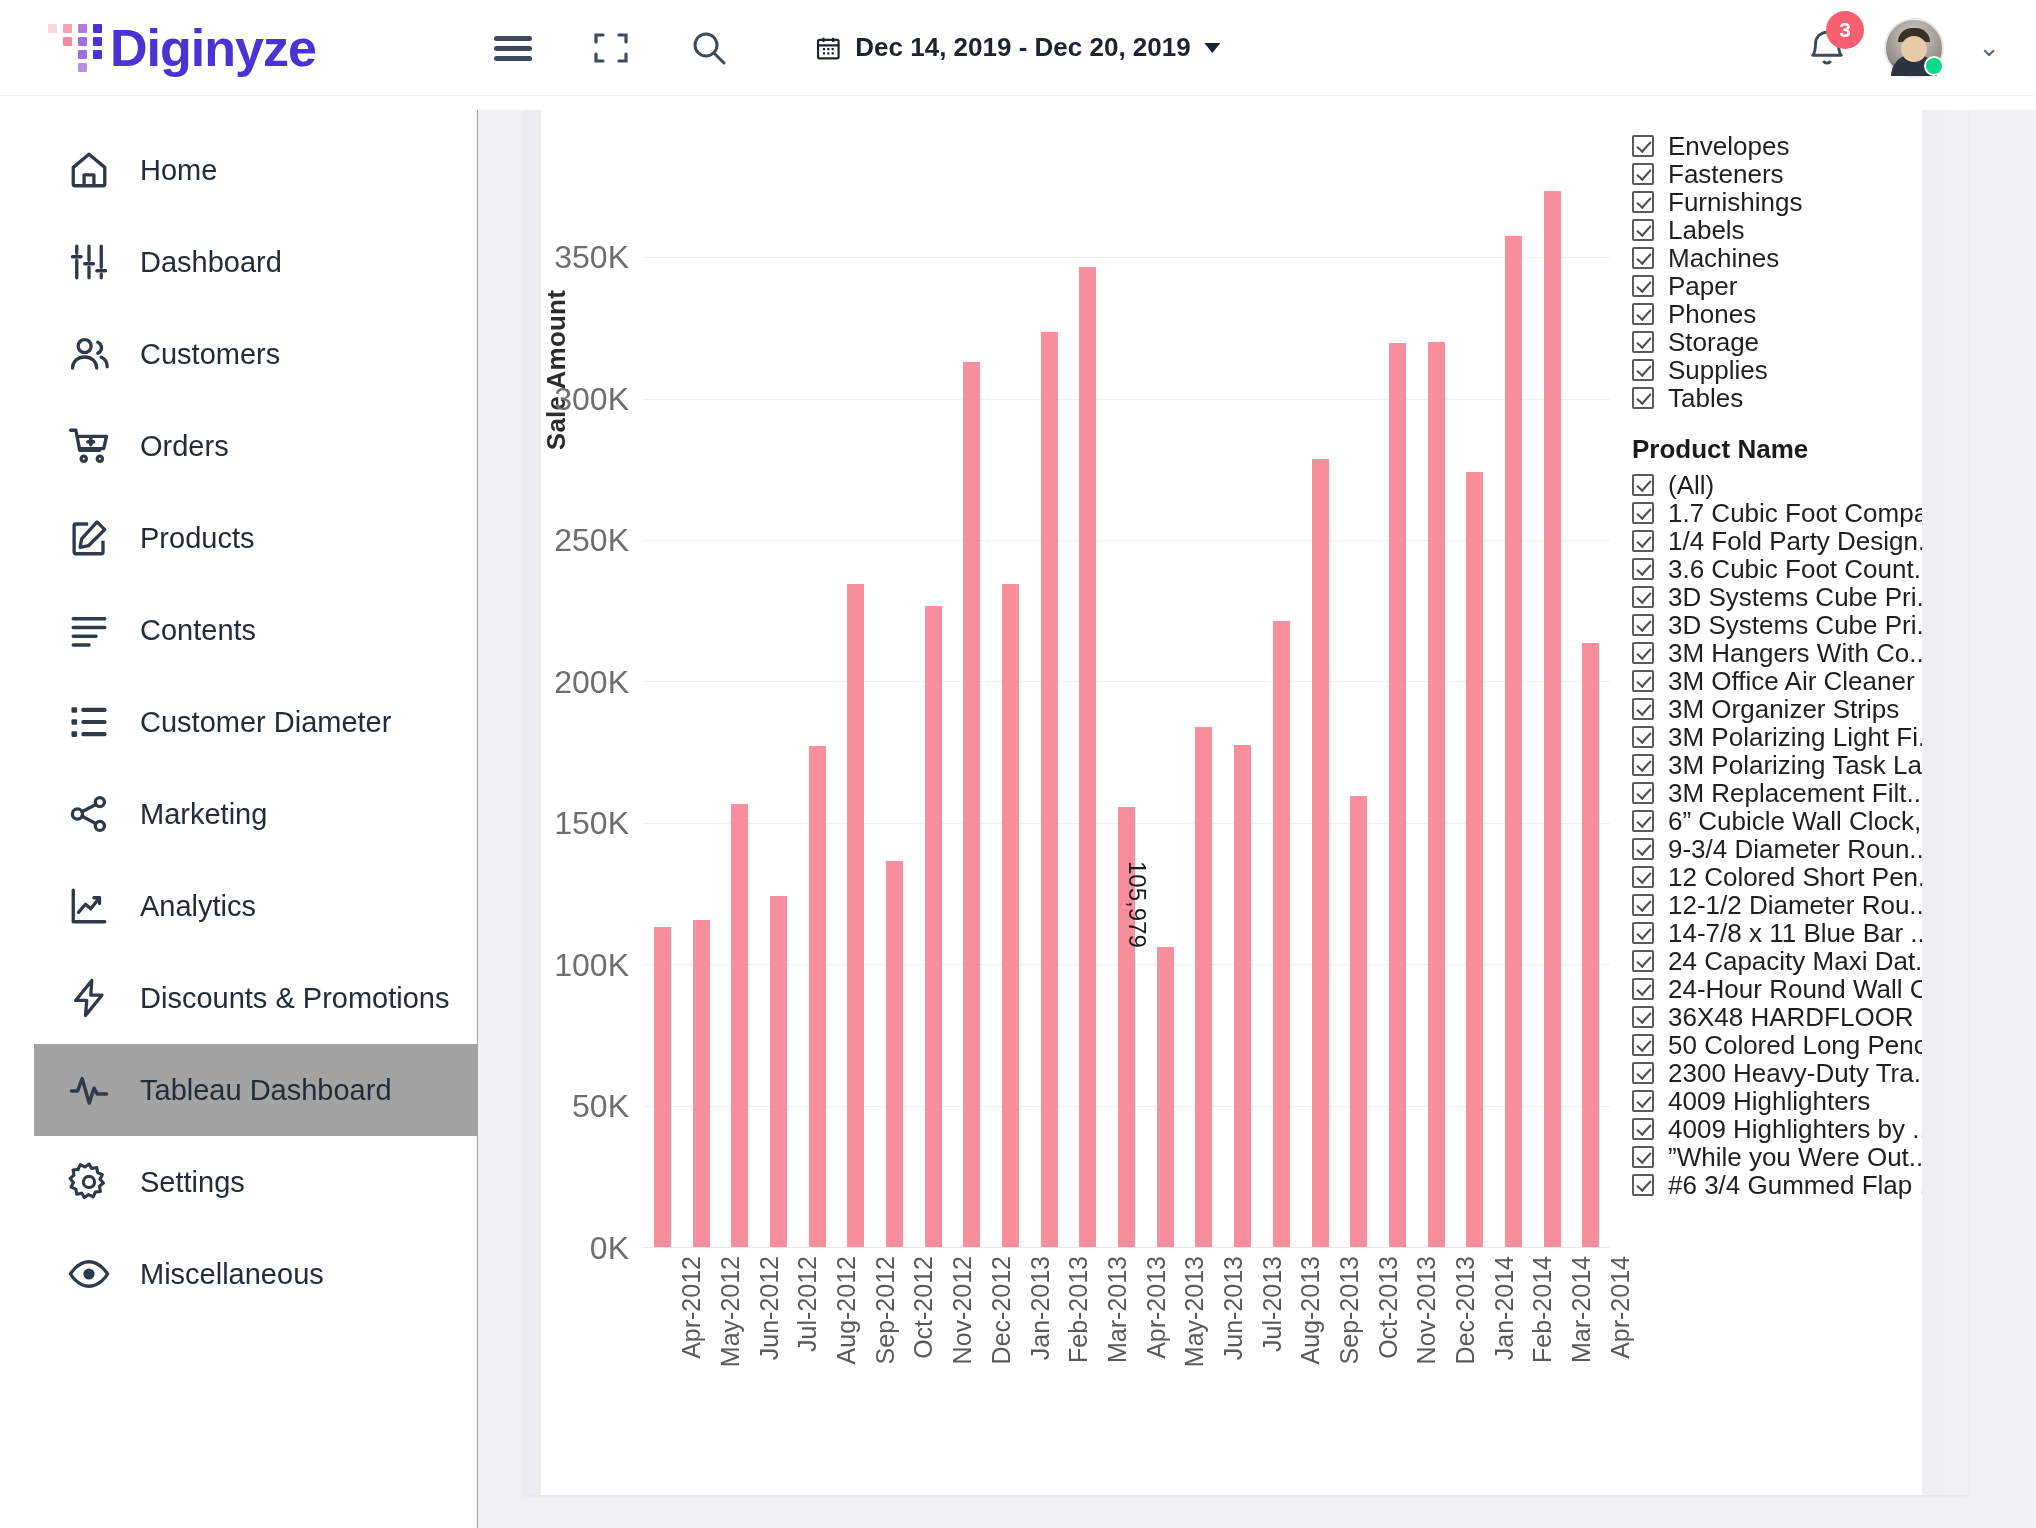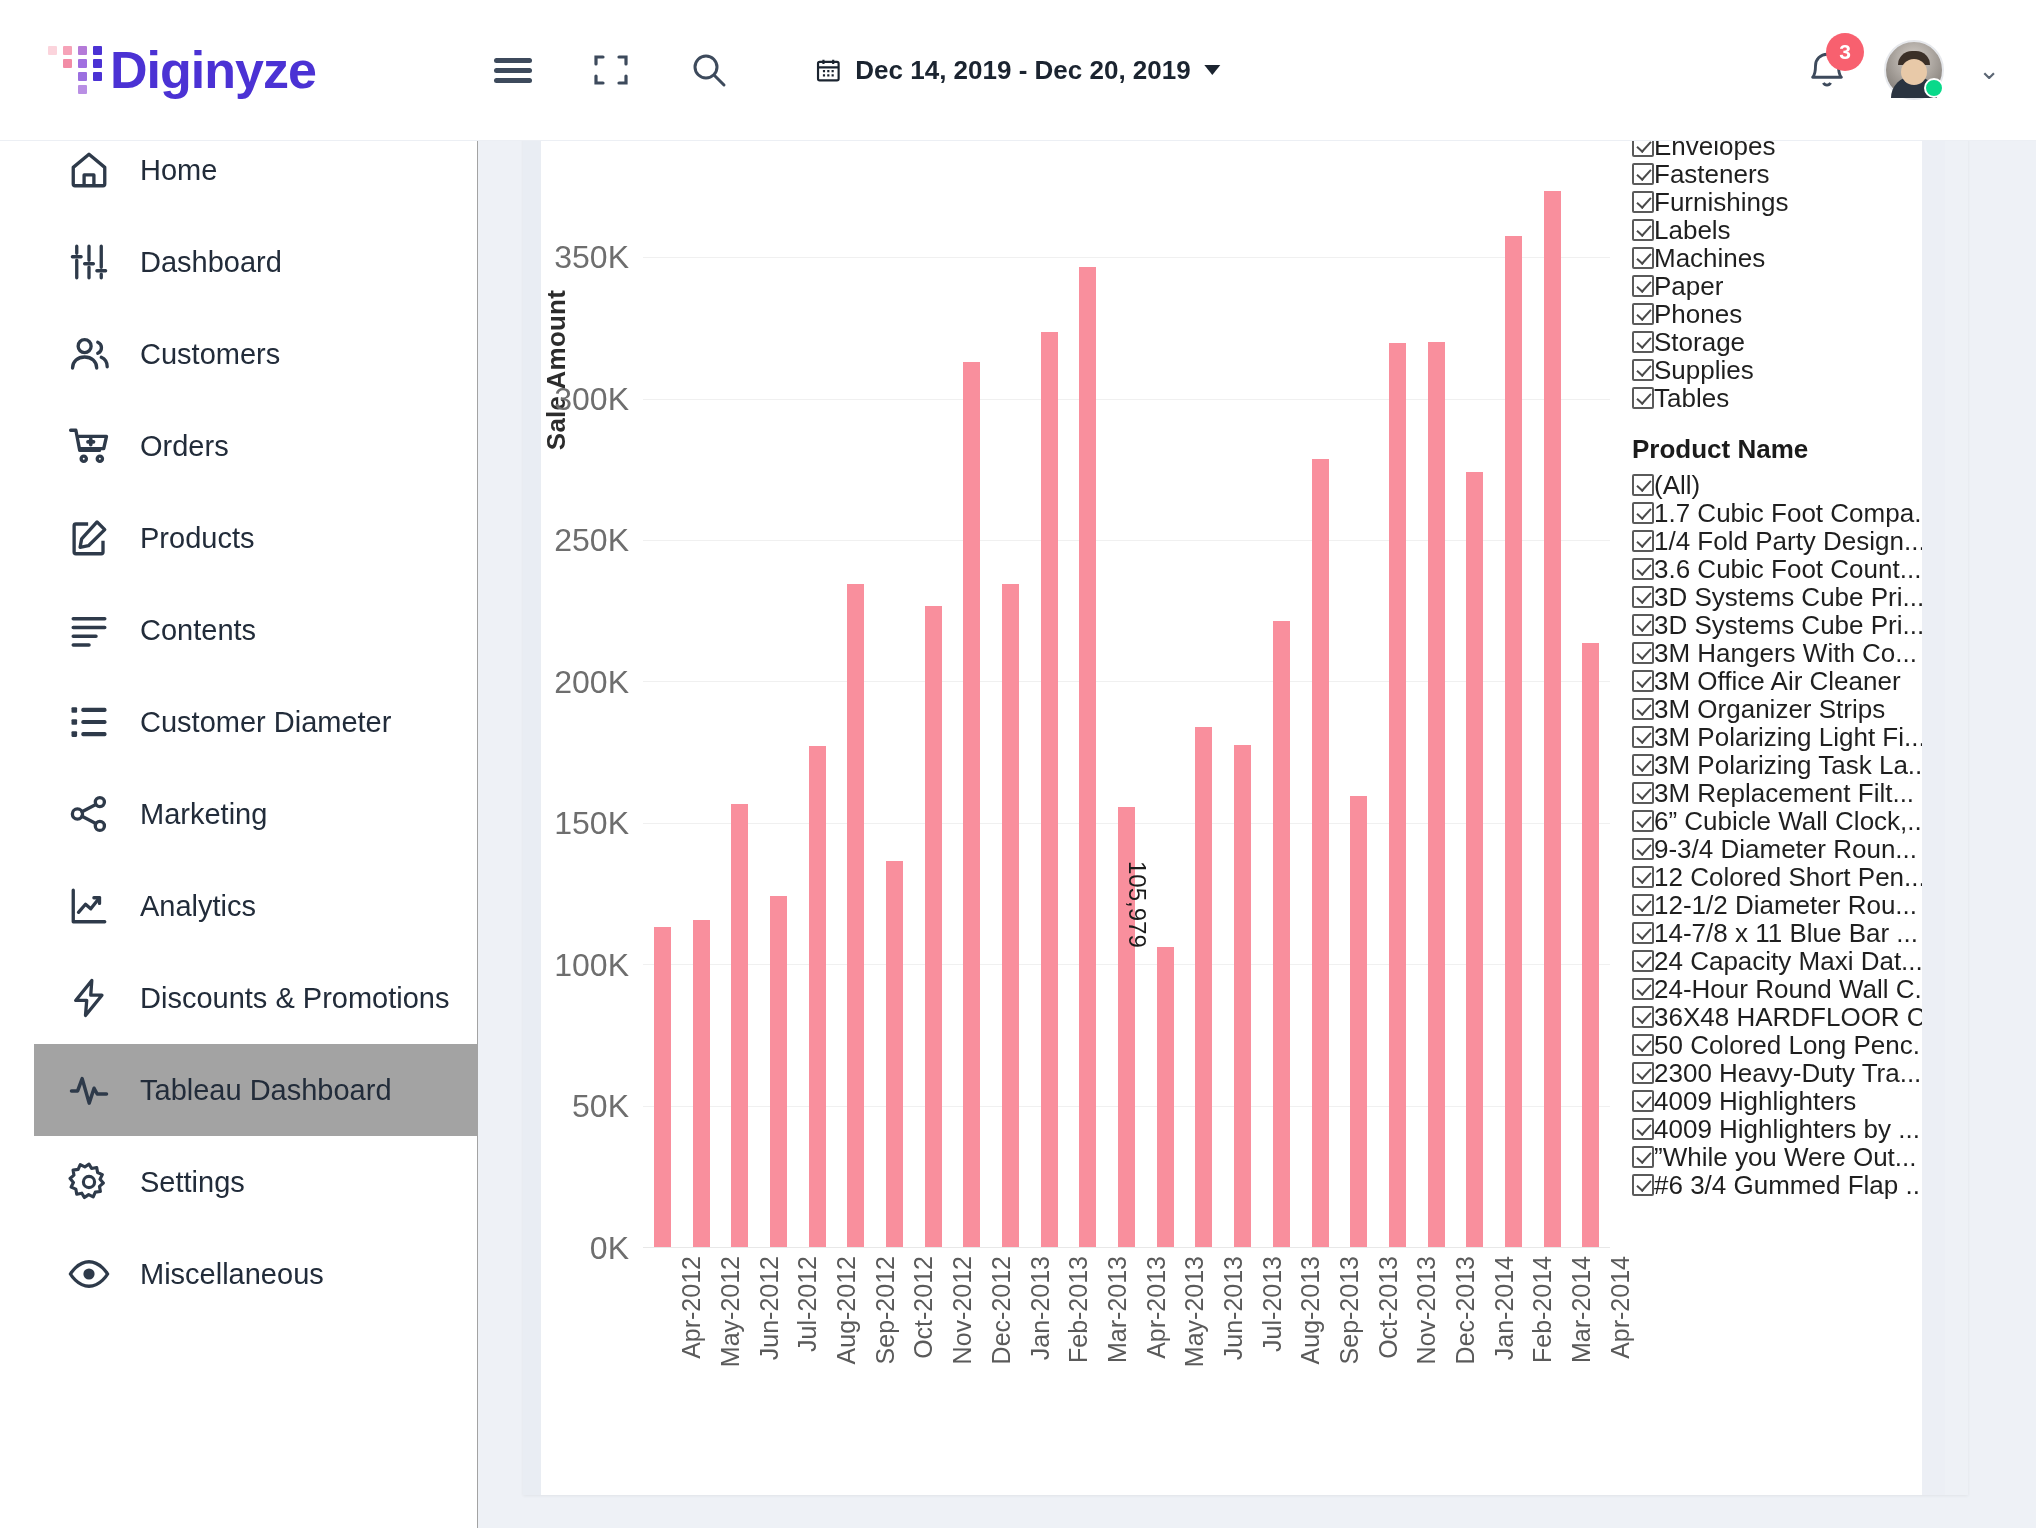--- a/index.html
+++ b/index.html
@@ -6,21 +6,21 @@
   html, body {
     width: 2036px; height: 1528px;
     background: #eef1f6;
     font-family: "Liberation Sans", sans-serif;
     overflow: hidden;
   }
   #app { position: relative; width: 2036px; height: 1528px; background: #ffffff; }
 
   
   .topbar {
-    position: absolute; top: 0; left: 0; width: 2036px; height: 141px;
+    position: absolute; top: 0; left: 0; width: 2036px; height: 96px;
     background: #ffffff; display: flex; align-items: center;
     border-bottom: 1px solid #eceff4; z-index: 20;
   }
   .logo-wrap { width: 478px; display: flex; align-items: center; padding-left: 48px; }
   .logo-dots { display: grid; grid-template-columns: repeat(4, 11px); grid-gap: 4px; margin-right: 6px; }
   .logo-dots i { width: 9px; height: 9px; display: block; border-radius: 1px; }
   .logo-text { font-size: 52px; font-weight: bold; color: #4b32d4; letter-spacing: -1px; line-height: 1; }
 
   .topbar-icons { display: flex; align-items: center; gap: 52px; margin-left: 12px; }
   .ticon { width: 46px; height: 46px; display: flex; align-items: center; justify-content: center; cursor: pointer; color: #3d4a5c; }
@@ -92,21 +92,21 @@
   .xaxis { position: absolute; left: 120px; right: 6px; bottom: 0; height: 248px; display: flex; border-top: 1px solid #e8e8e8; }
   .xtick { flex: 1 1 0; position: relative; }
   .xtick span {
     position: absolute; top: 8px; left: 50%; transform: translateX(-50%);
     writing-mode: vertical-rl; rotate: 180deg; font-size: 25px; color: #5a5a5a; white-space: nowrap;
   }
 
   
   .filters { position: relative; width: 352px; height: 100%; padding: 22px 0 0 16px; overflow: hidden; }
   .flist { display: flex; flex-direction: column; }
-  .frow { display: flex; align-items: center; height: 28px; cursor: pointer; }
+  .frow { display: flex; align-items: center; gap: 14px; height: 28px; cursor: pointer; }
   .cb {
     width: 22px; min-width: 22px; height: 22px; border: 2px solid #5a5a5a; background: #fff;
     position: relative; border-radius: 2px;
   }
   .cb::after {
     content: ""; position: absolute; left: 6px; top: 1px; width: 6px; height: 12px;
     border: solid #4a4a4a; border-width: 0 2.5px 2.5px 0; transform: rotate(42deg);
   }
   .frow span { font-size: 26px; color: #1f1f1f; white-space: nowrap; overflow: hidden; text-overflow: ellipsis; }
   .fhead { font-size: 26px; font-weight: bold; color: #1b1b1b; margin: 22px 0 6px 0; }

